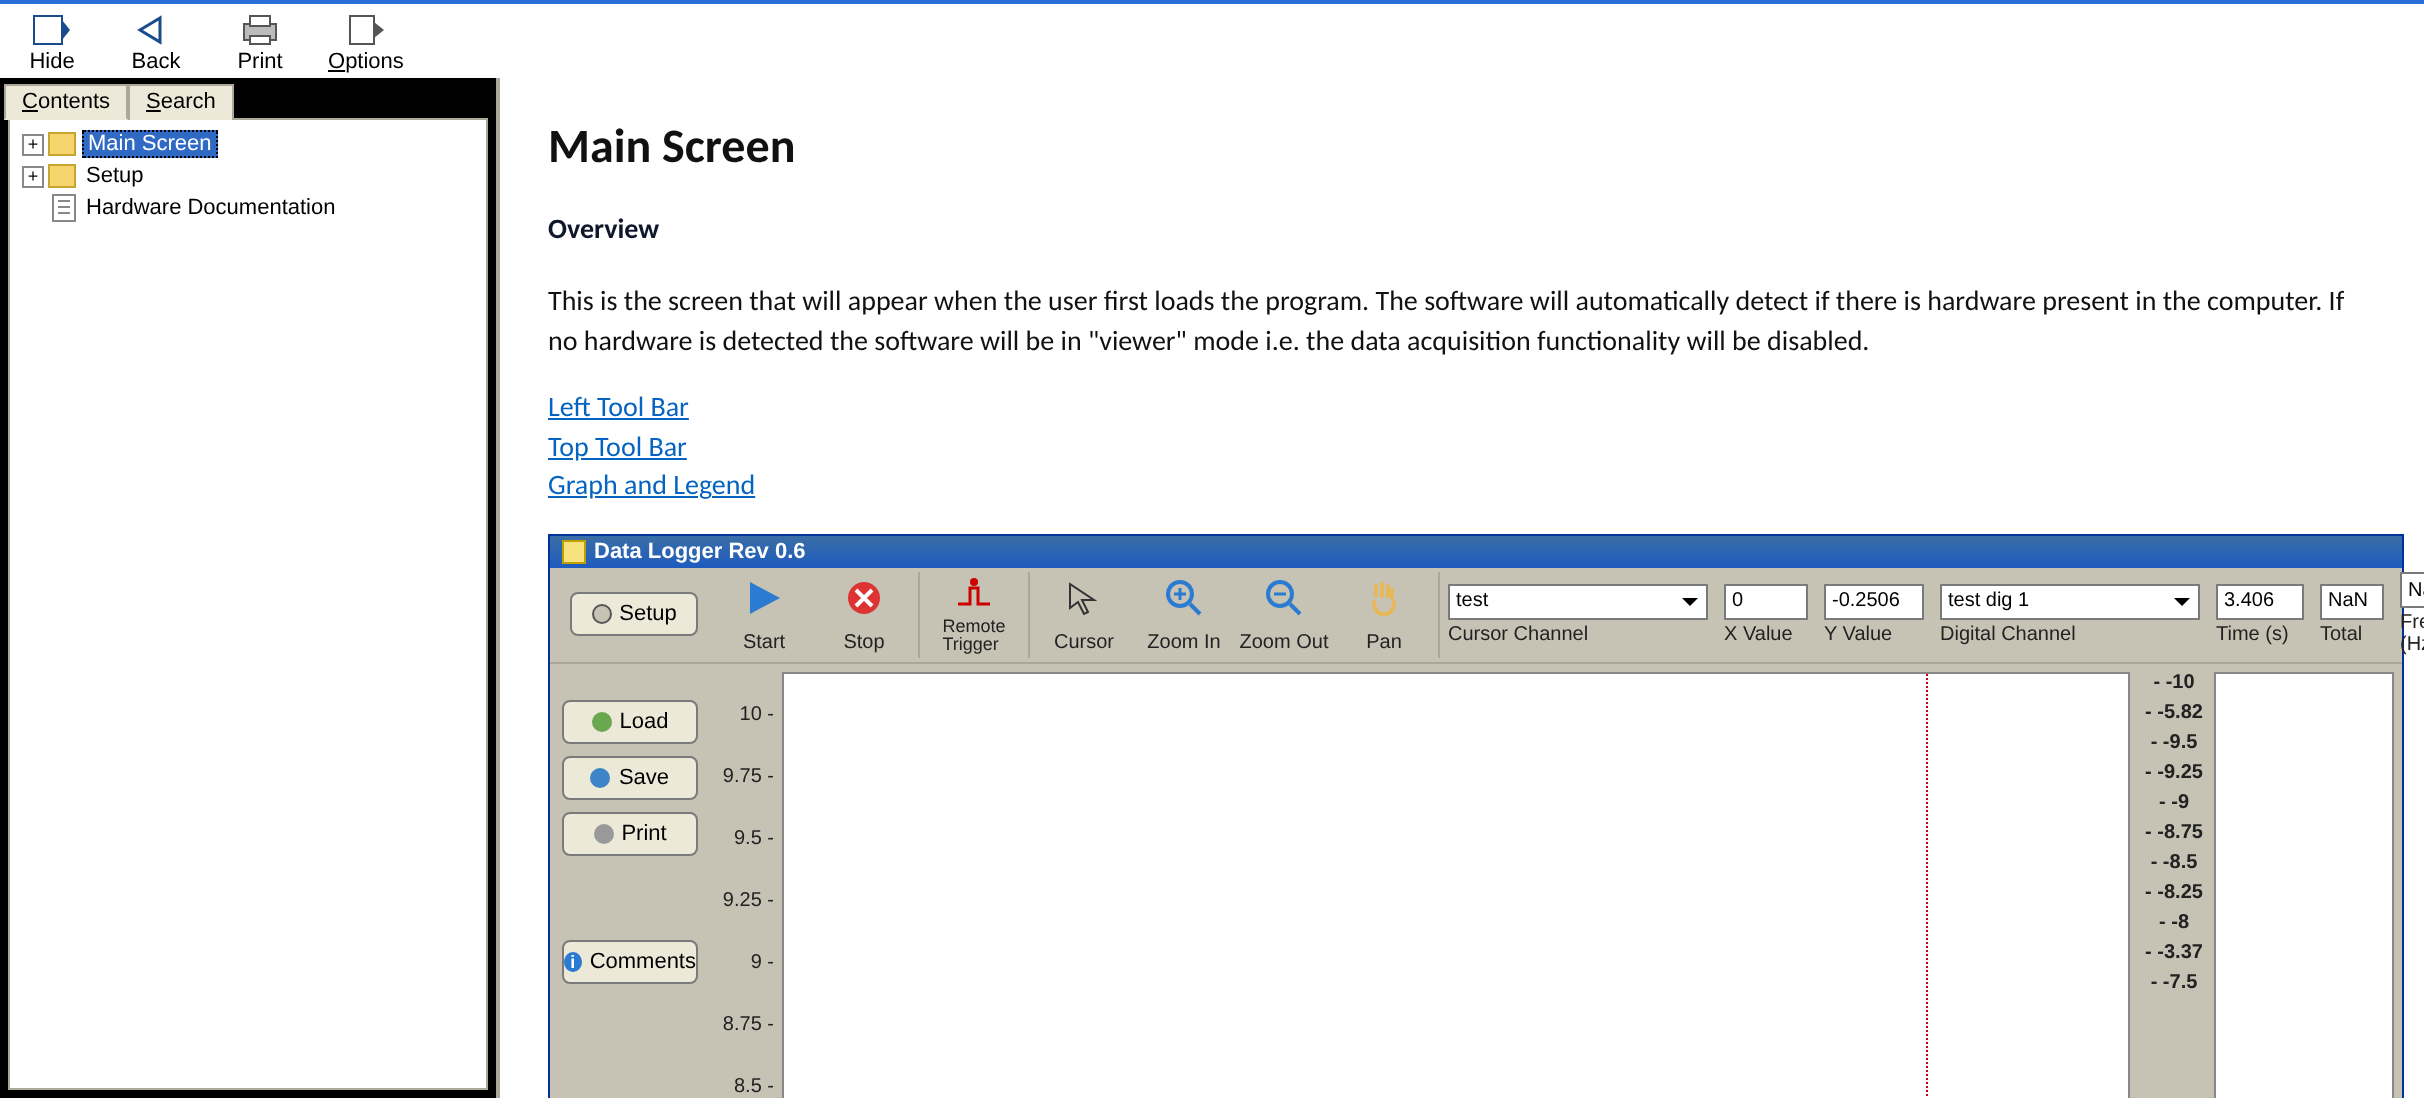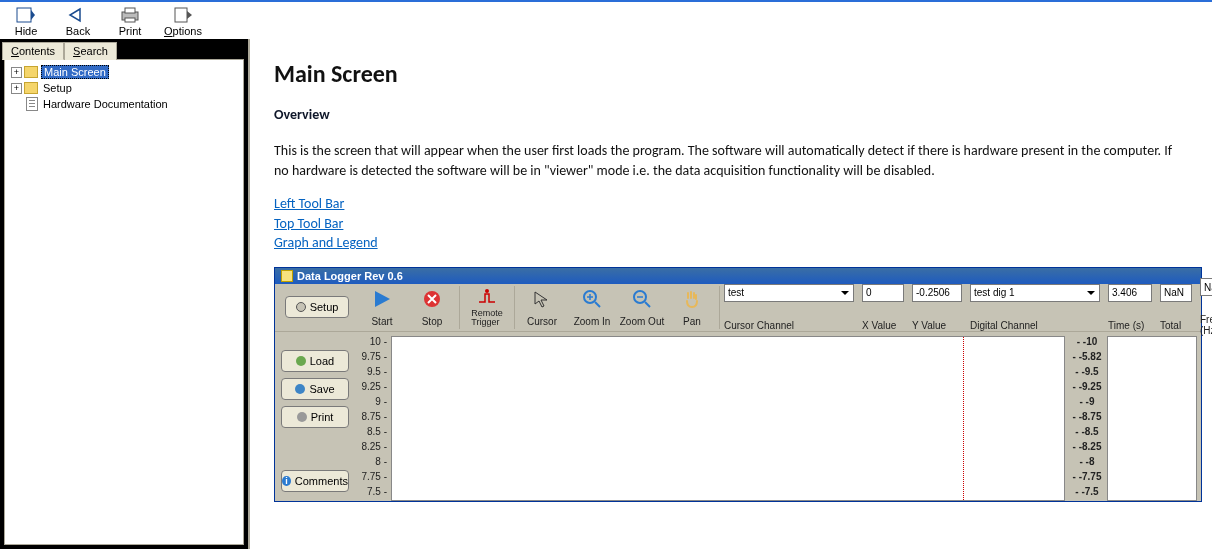--- a/index.html
+++ b/index.html
@@ -45,32 +45,32 @@
 .embed-menu span { margin-right: 10px; }
 
 .embed-toolbar { background: #c6c3b5; border-bottom: 1px solid #aca899; display: flex; align-items: stretch; padding: 2px 4px; height: 48px; }
 .etb-group { display: flex; align-items: stretch; border-right: 1px solid #aca899; padding: 0 2px; }
 .etb-btn { display: flex; flex-direction: column; align-items: center; justify-content: space-between; width: 50px; padding: 2px 0; }
 .etb-btn .ic { width: 24px; height: 22px; display: flex; align-items: center; justify-content: center; }
 .etb-btn .lbl { font-size: 10px; color: #222; }
 .readout { display: flex; align-items: center; padding: 0 2px; }
 .ro-col { display: flex; flex-direction: column; justify-content: center; padding: 0 2px; }
 .ro-field { height: 18px; border: 1px solid #7a7a7a; background: #fff; padding: 0 3px; display: flex; align-items: center; font-size: 10px; }
-.ro-label { font-size: 10px; color: #222; padding-top: 18px; }
+.ro-label { font-size: 10px; color: #222; padding-top: 2px; }
 .dd { position: relative; }
 .dd::after { content: ""; position: absolute; right: 4px; top: 6px; border: 4px solid transparent; border-top-color: #000; }
 
 .embed-body { display: flex; background: #c6c3b5; }
 .left-col { width: 80px; padding: 8px 6px; display: flex; flex-direction: column; gap: 6px; }
 .side-btn { height: 22px; background: #ece9d8; border: 1px solid #7a7a7a; border-radius: 4px; display: flex; align-items: center; justify-content: center; font-size: 11px; gap: 4px; }
 .side-btn .dot { width: 10px; height: 10px; border-radius: 50%; }
 
 .graph-zone { flex: 1; display: flex; padding: 4px 0 0 0; }
 .yaxis { width: 36px; text-align: right; font-size: 10px; color: #222; padding-right: 4px; }
-.yaxis div { height: 15px; }
+.yaxis div { height: 15px; margin-top: 16px; }
 .plot { flex: 1; background: #fff; border: 1px solid #888; position: relative; overflow: hidden; }
 .plot .vline { position: absolute; top: 0; bottom: 0; border-left: 1px dotted #c00; right: 100px; }
 .yaxis-r { width: 40px; text-align: center; font-size: 10px; color: #222; padding-left: 4px; font-weight: bold; }
 .yaxis-r div { height: 15px; }
 .legend-box { width: 90px; background: #fff; border: 1px solid #888; margin: 0 4px 0 2px; }
 
 
 svg { display: block; }
 </style>
 </head>
@@ -339,21 +339,21 @@
             <div class="yaxis-r" id="yaxis-right">
                 <div>- -10</div>
                 <div>- -5.82</div>
                 <div>- -9.5</div>
                 <div>- -9.25</div>
                 <div>- -9</div>
                 <div>- -8.75</div>
                 <div>- -8.5</div>
                 <div>- -8.25</div>
                 <div>- -8</div>
-                <div>- -7.75</div>
+                <div>- -3.37</div>
                 <div>- -7.5</div>
               </div>
             <div class="legend-box"></div>
           </div>
         </div>
       </div>
     </div>
   </div>
 </div>
 

